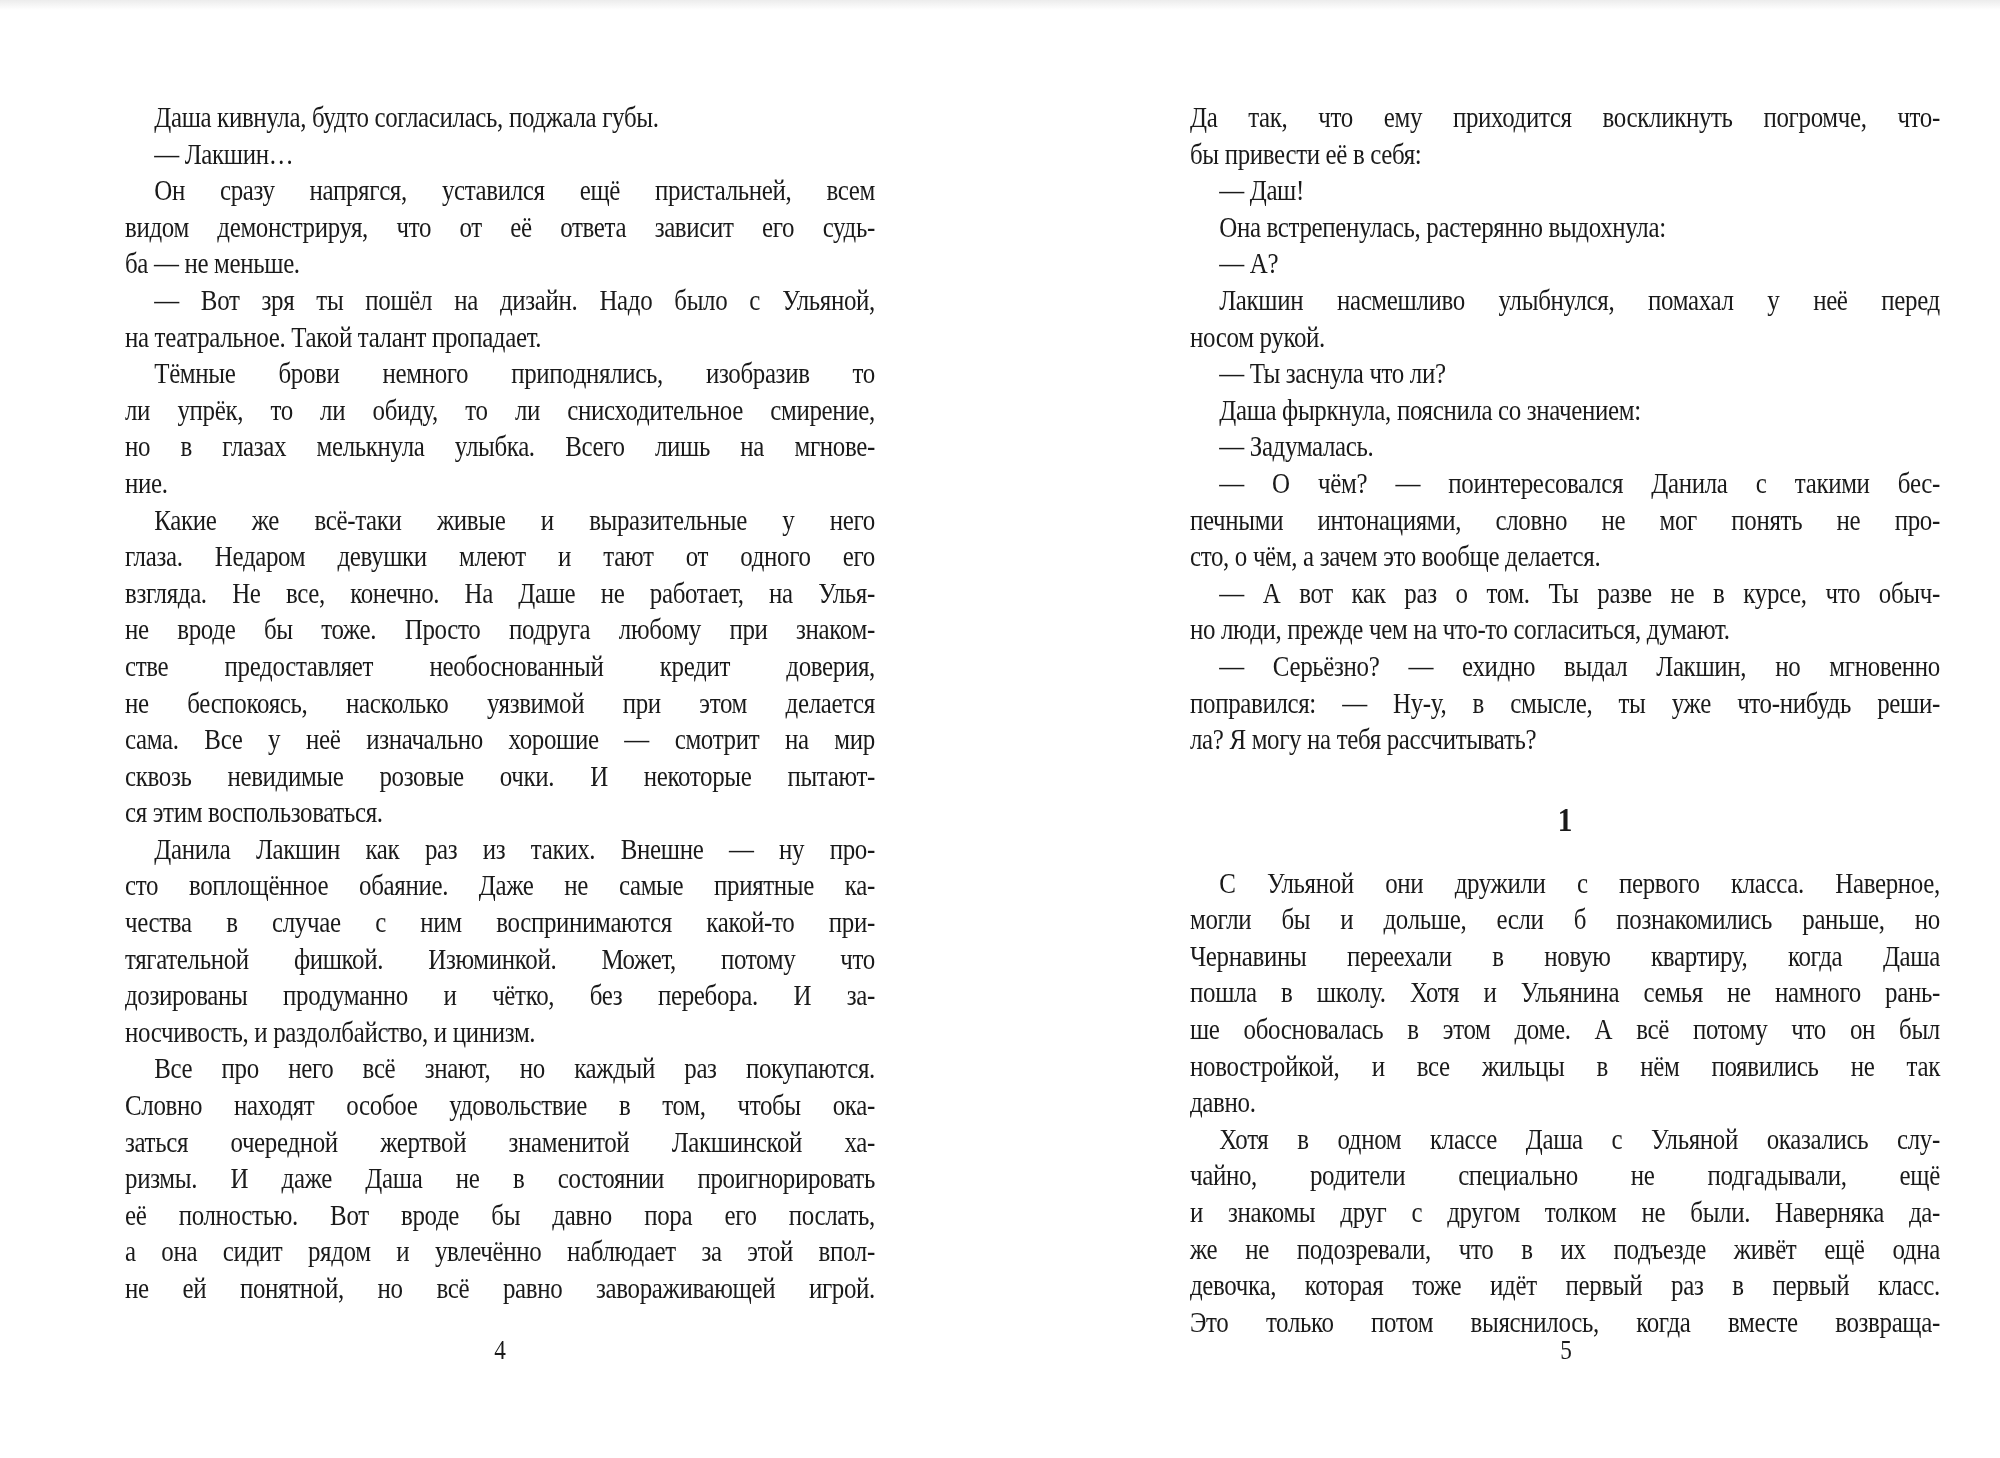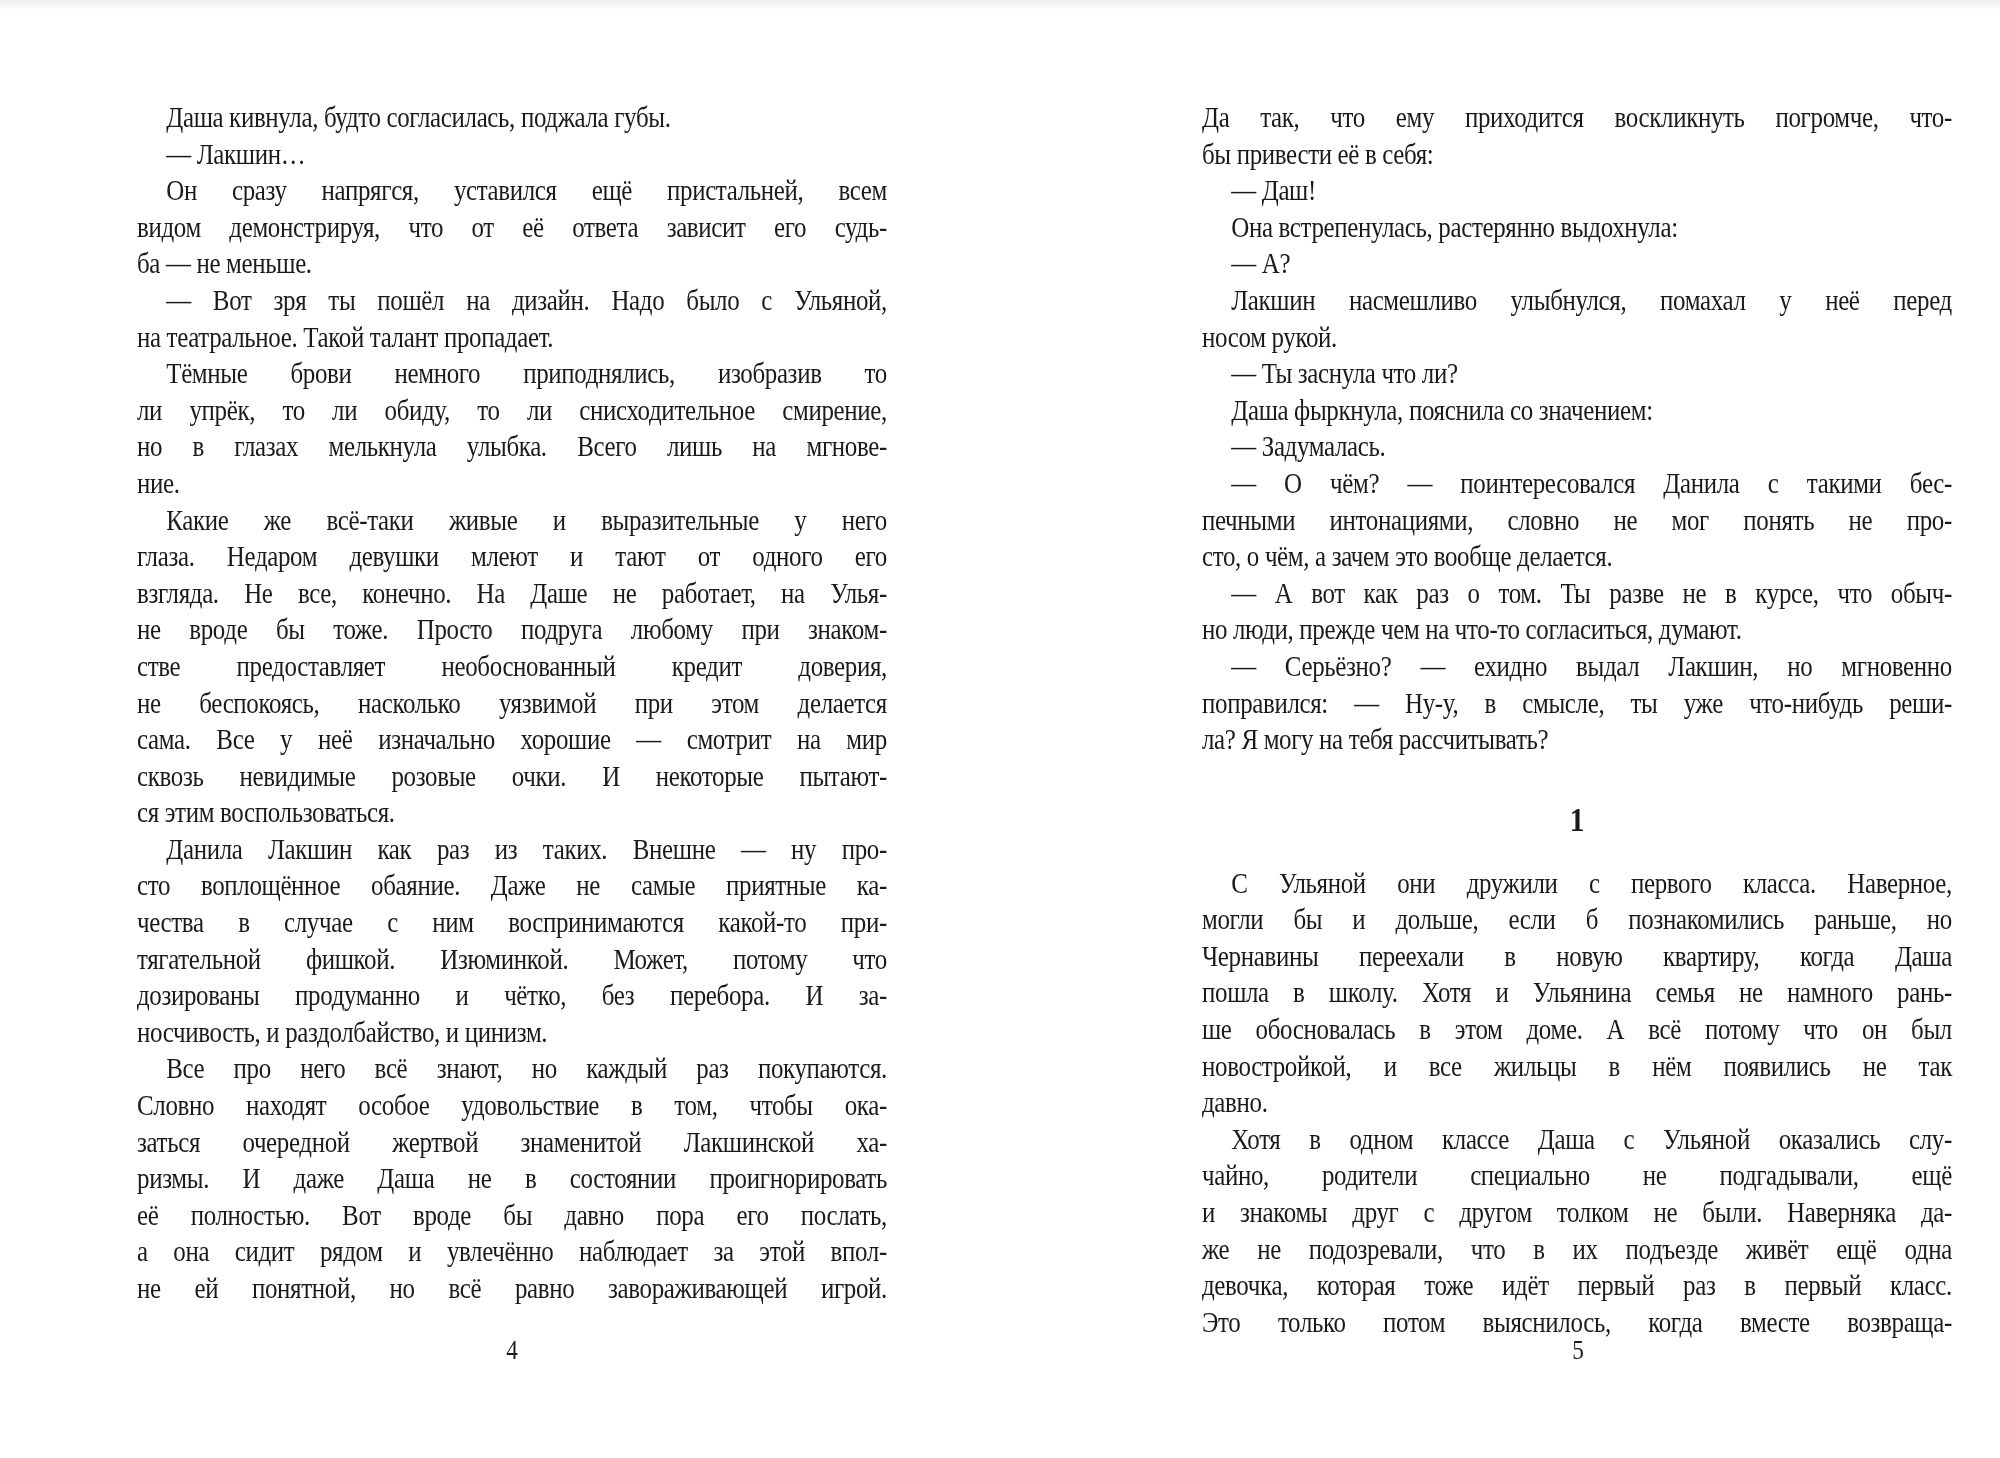--- a/index.html
+++ b/index.html
@@ -7,21 +7,21 @@
     width:2000px; height:1458px; position:relative; overflow:hidden;
     background:#ffffff;
     font-family:"Liberation Serif", "DejaVu Serif", serif;
     color:#1a1a1a;
   }
   .top-shade {
     position:absolute; left:0; top:0; width:2000px; height:10px;
     background:linear-gradient(to bottom, #ececec, #ffffff);
   }
   .page {
-    position:absolute; top:0; height:1358px; width:1000px;margin-left:12px;
+    position:absolute; top:0; height:1358px; width:1000px;
   }
   .page.left { left:0; }
   .page.right { left:1057px; }
   .column {
     position:absolute; top:99px; width:750px;
     font-size:29px; line-height:36.6px;
     letter-spacing:-0.4px;
     text-align:justify;
     transform:scaleX(0.86); transform-origin:left top;
   }

